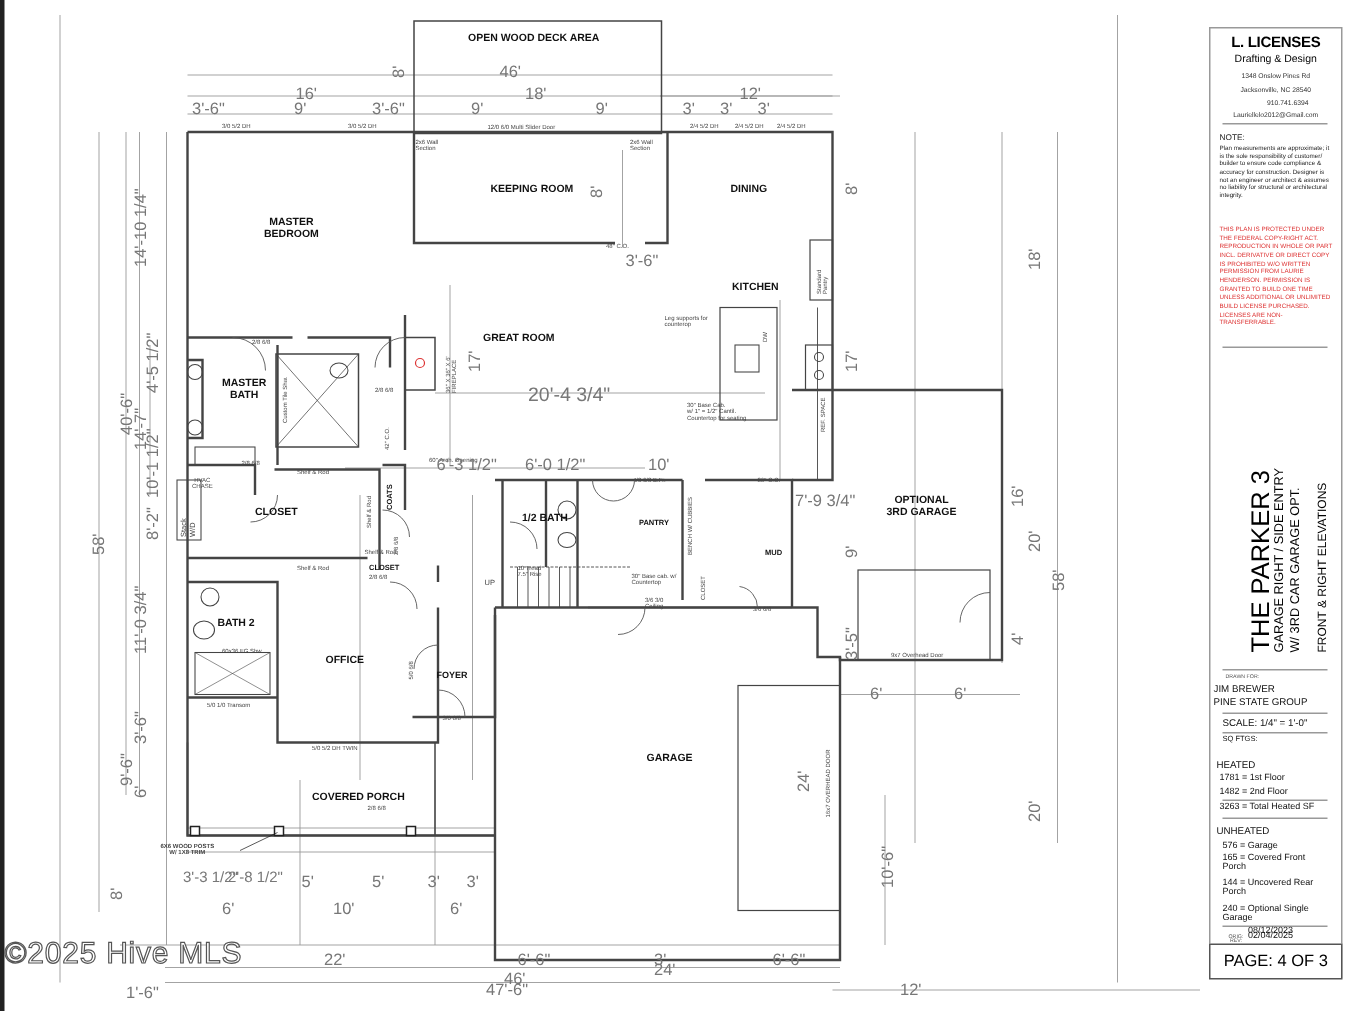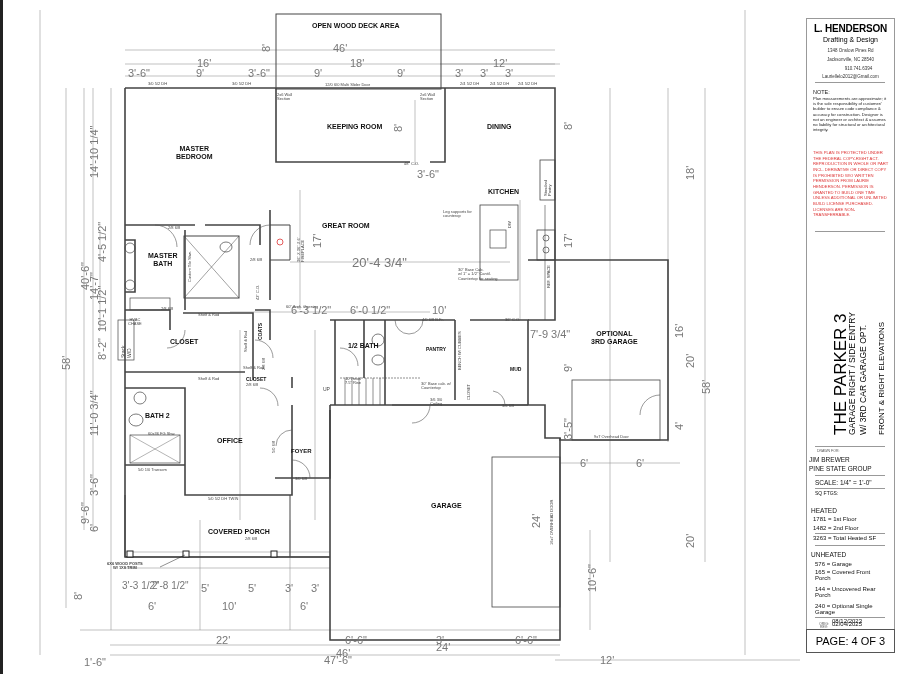--- a/index.html
+++ b/index.html
@@ -321,21 +321,21 @@
   <div class="dim" style="left:152px;top:580px;font-size:10px;">2'-8 1/2"</div>
   <div class="dim" style="left:201px;top:582px;">5'</div>
   <div class="dim" style="left:248px;top:582px;">5'</div>
   <div class="dim" style="left:285px;top:582px;">3'</div>
   <div class="dim" style="left:311px;top:582px;">3'</div>
   <div class="dim" style="left:148px;top:600px;">6'</div>
   <div class="dim" style="left:222px;top:600px;">10'</div>
   <div class="dim" style="left:300px;top:600px;">6'</div>
 
   <div class="tb">
-    <div class="name">L. HENDERSON</div>
+    <div class="name">L. LICENSES</div>
     <div class="firm">Drafting &amp; Design</div>
     <div class="addr" style="top:29px;">1348 Onslow Pines Rd</div>
     <div class="addr" style="top:38px;">Jacksonville, NC 28540</div>
     <div class="addr" style="top:47px;left:8px;">910.741.6394</div>
     <div class="addr" style="top:55px;">Lauriellelo2012@Gmail.com</div>
     <div class="rule" style="top:63px;"></div>
     <div class="note">
       <div class="h">NOTE:</div>
       <div>Plan measurements are approximate; it is the sole responsibility of customer/ builder to ensure code compliance &amp; accuracy for construction. Designer is not an engineer or architect &amp; assumes no liability for structural or architectural integrity.</div>
     </div>
@@ -370,13 +370,14 @@
     <div class="small" style="left:8px;top:584px;font-size:6px;width:72px;white-space:normal;line-height:1;">240 = Optional Single Garage</div>
     <div class="rule" style="top:598px;"></div>
     <div class="xs" style="left:12px;top:603px;">ORIG:</div>
     <div class="small" style="left:25px;top:599px;font-size:6px;">08/12/2023</div>
 
     <div class="page">PAGE: 4 OF 3</div>
   </div>
   <div style="position:absolute;left:820px;top:625px;font-size:3.5px;color:#555;">REV:</div>
   <div style="position:absolute;left:832px;top:621px;font-size:6px;color:#111;">02/04/2025</div>
 
+  <div class="watermark">©2025 Hive MLS</div>
 </div>
 
 </body></html>

